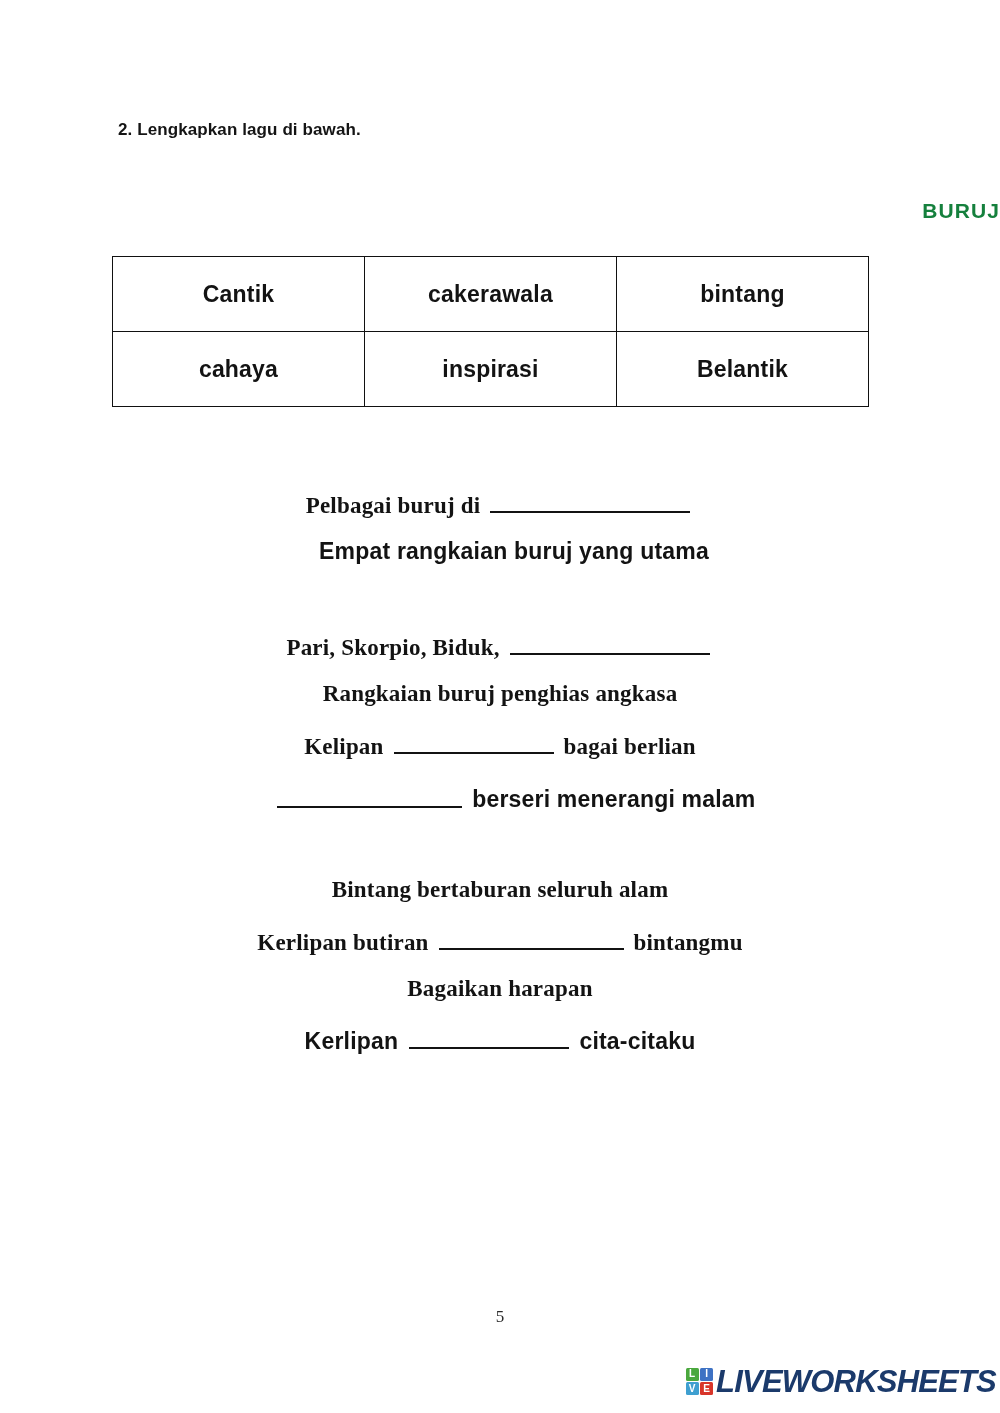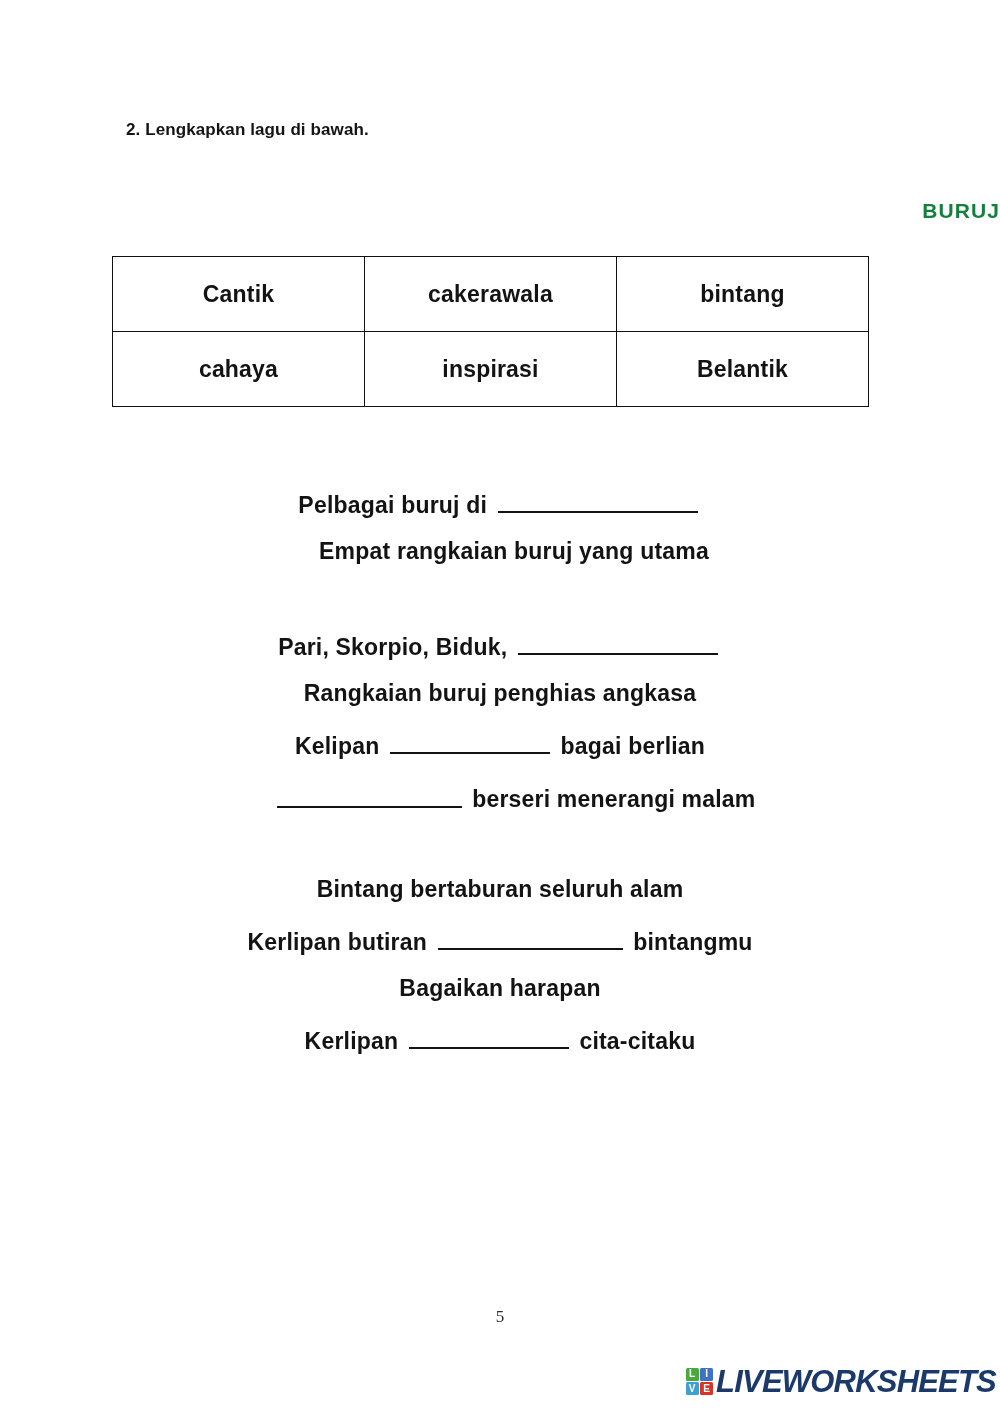--- a/index.html
+++ b/index.html
@@ -19,21 +19,21 @@
 
   .page {
     position: absolute;
     inset: 0;
     background: #ffffff;
   }
 
   
   .instruction {
     position: absolute;
-    left: 126px;
+    left: 118px;
     top: 120px;
     font-size: 17px;
     font-weight: bold;
     letter-spacing: 0.1px;
     color: #141414;
     white-space: nowrap;
   }
 
   
   .song-title {
@@ -81,21 +81,21 @@
   }
   .lyric-line {
     text-align: center;
     font-size: 23px;
     font-weight: bold;
     color: #131313;
     letter-spacing: 0.2px;
     white-space: nowrap;
     line-height: 1;
   }
-  .lyric-line.gap-sm { margin-bottom: 23px; }
+  .lyric-line.gap-sm { margin-bottom: 23px; font-family: Liberation Serif, serif; }
   .lyric-line.gap-xl { margin-bottom: 66px; padding-left: 28px; }
 
   .blank {
     display: inline-block;
     border-bottom: 2.2px solid #131313;
     vertical-align: baseline;
     height: 1.05em;
     margin: 0 4px;
   }
   .blank.w-long  { width: 200px; }

